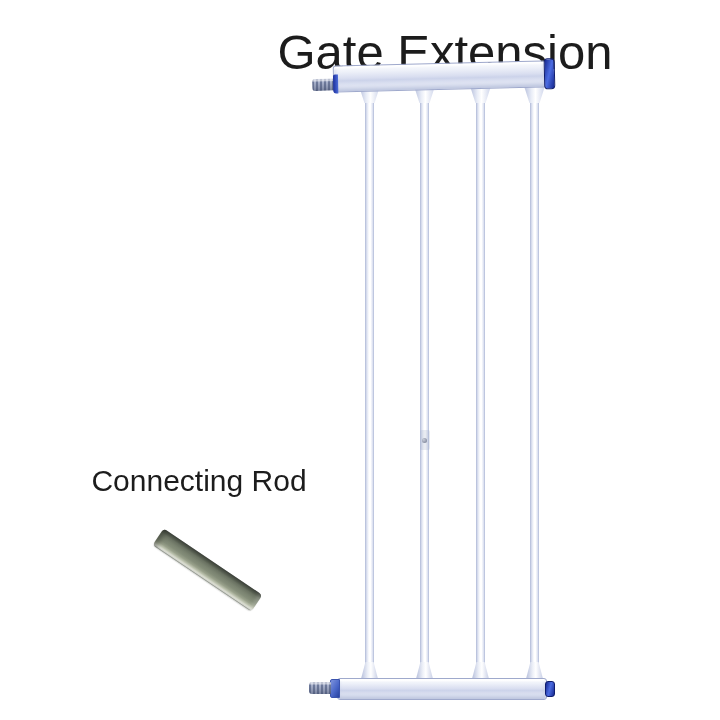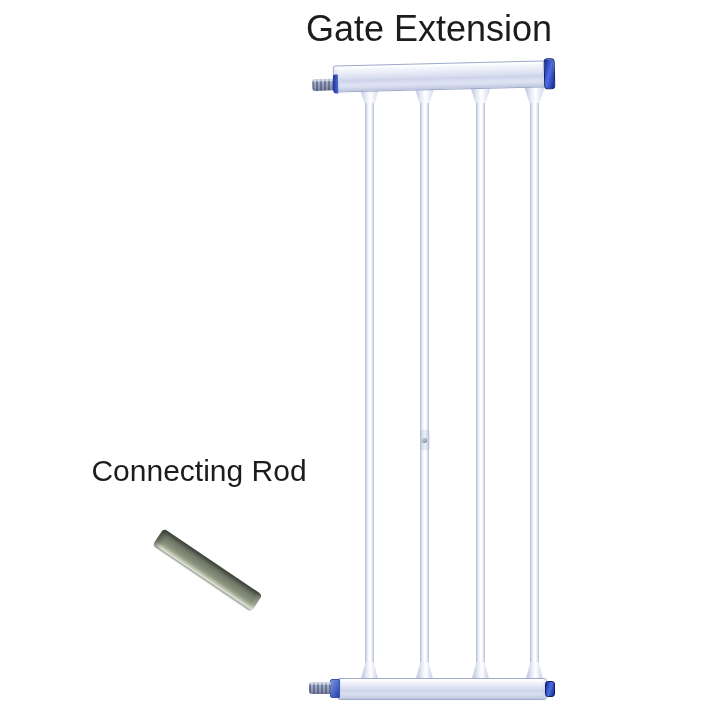--- a/index.html
+++ b/index.html
@@ -4,26 +4,26 @@
 <style>
   html,body{margin:0;padding:0;background:#fff;}
   .stage{
     position:relative;width:720px;height:720px;margin:0 auto;
     background:var(--background,#ffffff);
     font-family:"Liberation Sans",sans-serif;
     overflow:hidden;
   }
   
   .title{
-    position:absolute;left:256px;top:8px;width:346px;margin:0;
-    font-size:36px;line-height:1.15;font-weight:400;
+    position:absolute;left:256px;top:8px;width:346px;margin:16px;
+    font-size:49px;line-height:1.15;font-weight:400;
     color:var(--text,#1c1c1c);text-align:center;white-space:nowrap;
   }
   .rod-label{
-    position:absolute;left:59px;top:454px;width:280px;margin:0;
+    position:absolute;left:59px;top:464px;width:280px;margin:0;
     font-size:30px;line-height:1.1;font-weight:400;
     color:var(--text,#1c1c1c);text-align:center;white-space:nowrap;
   }
   
   .bar{
     position:absolute;top:84px;height:594px;width:9px;border-radius:2px;
     background:linear-gradient(to right,
       var(--bar-edge,#aeb8d6) 0%,#dde2f1 20%,#ffffff 45%,
       #ffffff 62%,#dde2f1 84%,var(--bar-edge,#aeb8d6) 100%);
     z-index:1;

